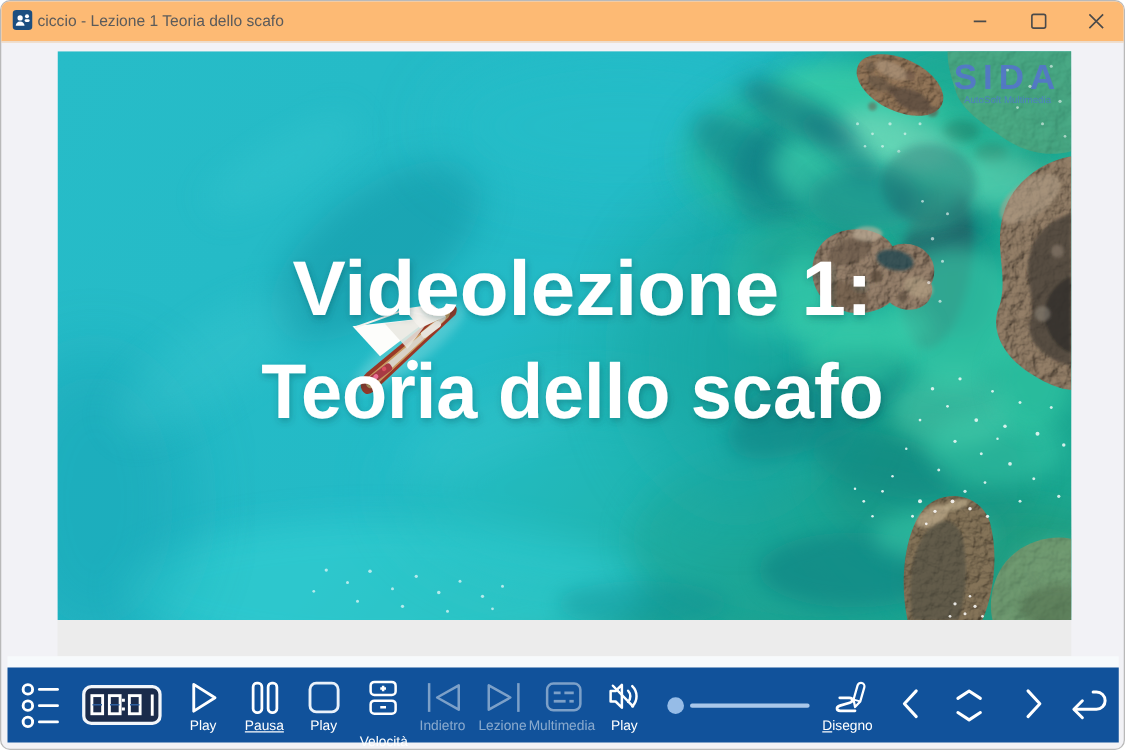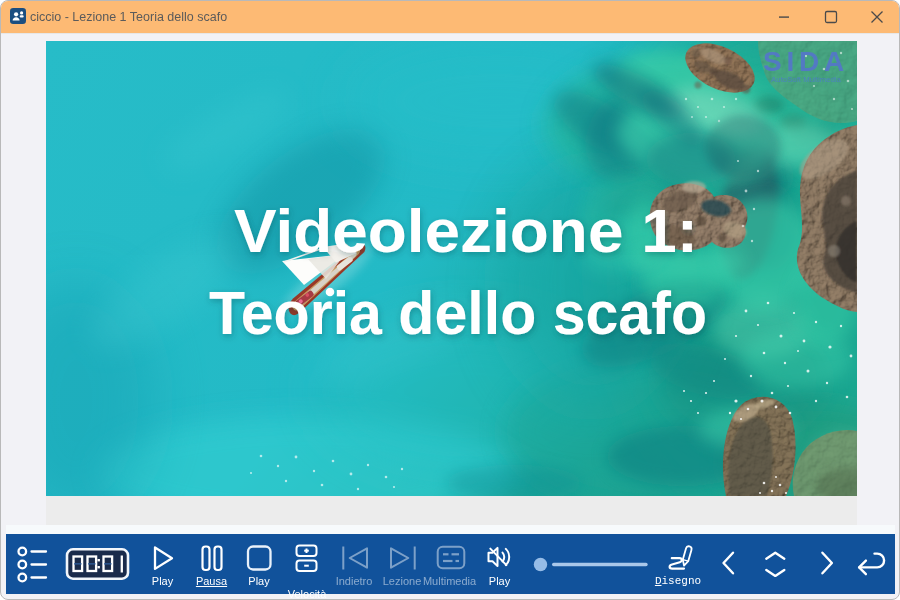--- a/index.html
+++ b/index.html
@@ -419,15 +419,15 @@
       </g>
     </svg>
     <div class="lbl" style="left:156.5px;top:41px;">Play</div>
     <div class="lbl" style="left:205.5px;top:41px;text-decoration:underline;">Pausa</div>
     <div class="lbl" style="left:253px;top:41px;">Play</div>
     <div class="lbl" style="left:301px;top:54px;">Velocità</div>
     <div class="lbl dim" style="left:348px;top:41px;">Indietro</div>
     <div class="lbl dim" style="left:396px;top:41px;">Lezione</div>
     <div class="lbl dim" style="left:443.5px;top:41px;">Multimedia</div>
     <div class="lbl" style="left:493.5px;top:41px;">Play</div>
-    <div class="lbl" style="left:672px;top:41px;font-family:Liberation Mono, monospace;"><span style="text-decoration:underline">D</span>isegno</div>
+    <div class="lbl" style="left:672px;top:41px;"><span style="text-decoration:underline">D</span>isegno</div>
   </div>
 </div>
 
 </body></html>

